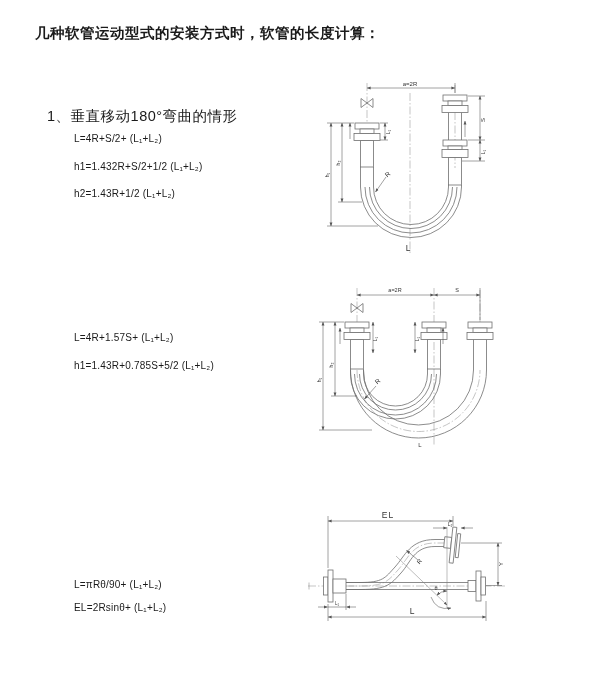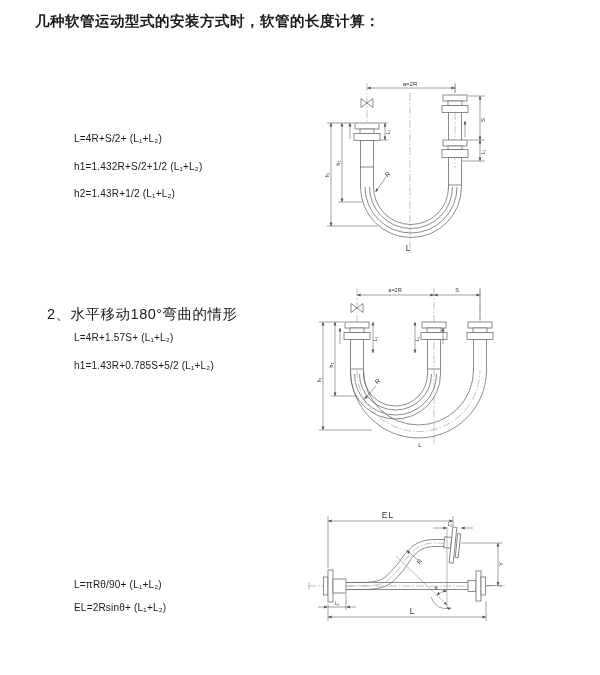--- a/index.html
+++ b/index.html
@@ -15,27 +15,27 @@
   .fit{stroke:#6f6f6f;stroke-width:.8;fill:#fff;}
   .dim{stroke:#555;stroke-width:.55;fill:none;}
   .cl{stroke:#8a8a8a;stroke-width:.5;fill:none;stroke-dasharray:8 2 1.5 2;}
   .thin{stroke:#7a7a7a;stroke-width:.5;fill:none;}
 </style>
 </head>
 <body>
 
 <div class="page">
 
-  <div class="abs title" style="left:35px;top:12px">几种软管运动型式的安装方式时，软管的长度计算：</div>
-
+  <div class="abs title" style="left:35px;top:24px">几种软管运动型式的安装方式时，软管的长度计算：</div>
+
+  <div class="abs heading" style="left:47px;top:107px">1、垂直移动180°弯曲的情形</div>
   <div class="abs formula" style="left:74px;top:133px">L=4R+S/2+ (L₁+L₂)</div>
   <div class="abs formula" style="left:74px;top:161px">h1=1.432R+S/2+1/2 (L₁+L₂)</div>
   <div class="abs formula" style="left:74px;top:188px">h2=1.43R+1/2 (L₁+L₂)</div>
 
-  <div class="abs heading" style="left:47px;top:305px">2、水平移动180°弯曲的情形</div>
   <div class="abs formula" style="left:74px;top:332px">L=4R+1.57S+ (L₁+L₂)</div>
   <div class="abs formula" style="left:74px;top:360px">h1=1.43R+0.785S+5/2 (L₁+L₂)</div>
 
   <div class="abs formula" style="left:74px;top:579px">L=πRθ/90+ (L₁+L₂)</div>
   <div class="abs formula" style="left:74px;top:602px">EL=2Rsinθ+ (L₁+L₂)</div>
 
   <svg style="left:310px;top:73px" width="290" height="190" viewBox="0 0 290 190">
     <defs>
       <marker id="ar1" viewBox="0 0 8 8" refX="7.5" refY="4" markerWidth="7" markerHeight="7" orient="auto-start-reverse">
         <path d="M0,1 L8,4 L0,7 Z" fill="#555"></path>

